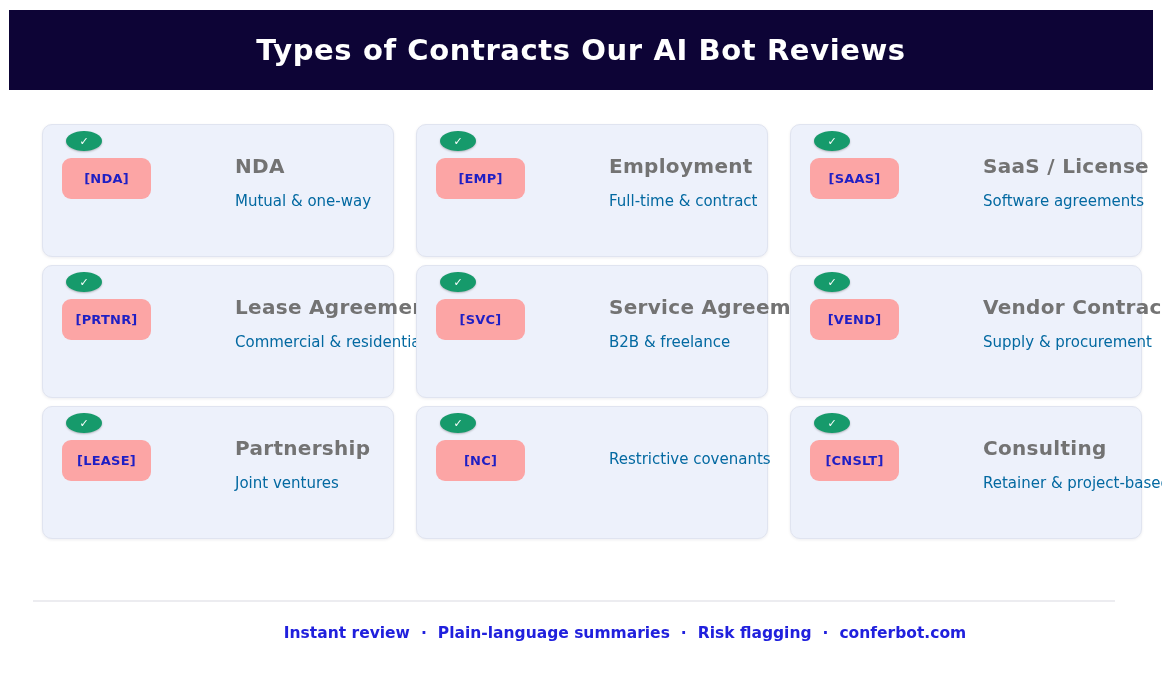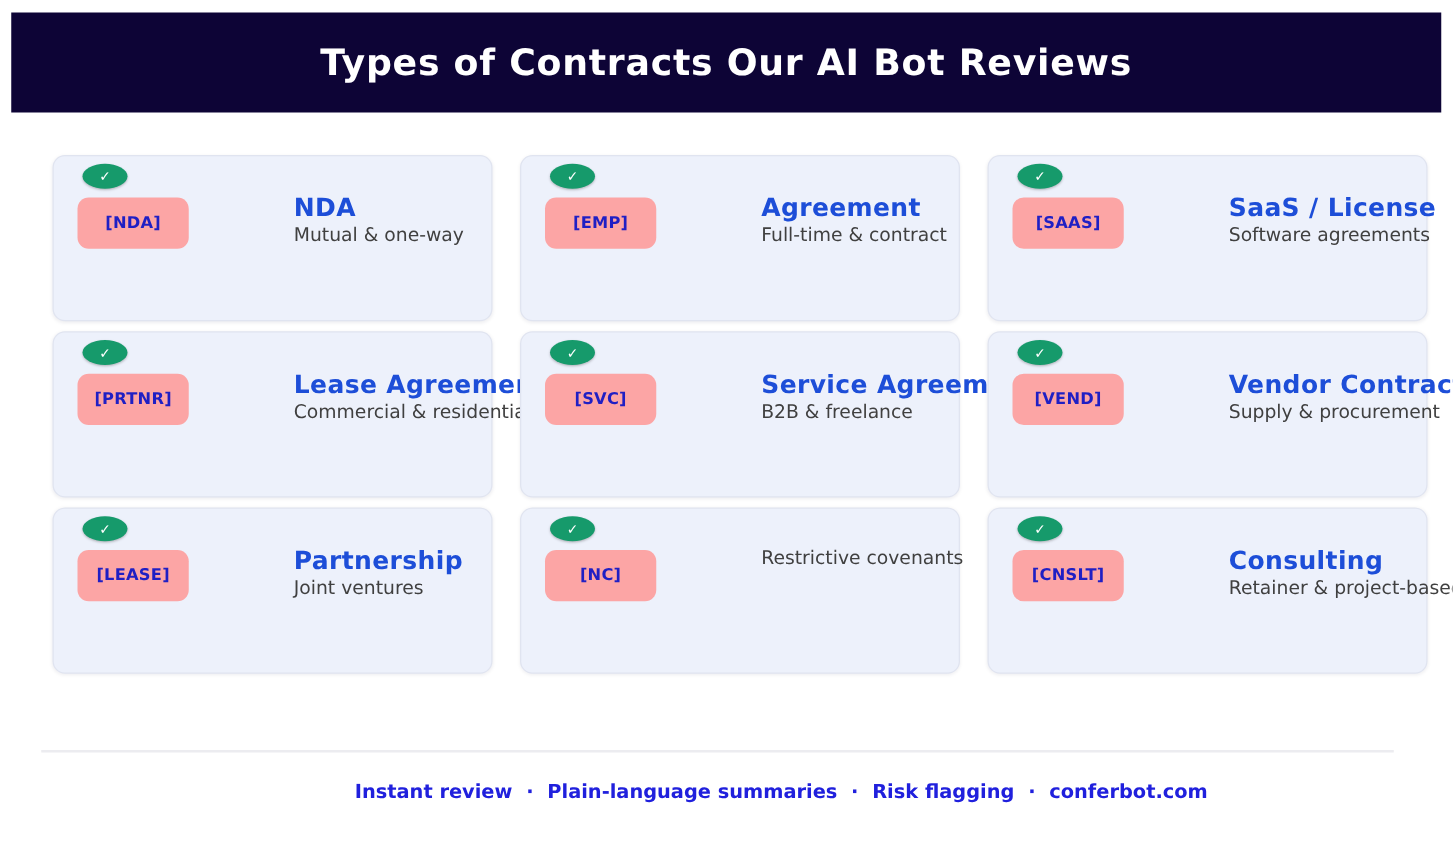--- a/index.html
+++ b/index.html
@@ -41,25 +41,25 @@
     position:absolute; left:19px; top:33px; width:89px; height:41px;
     background:#fca5a5; border-radius:9px;
     display:flex; align-items:center; justify-content:center;
     font-weight:bold; font-size:13px; color:#1f1fc4; letter-spacing:0.2px;
     white-space:nowrap;
   }
   .cardtext {
     position:absolute; left:192px; top:29px; white-space:nowrap;
   }
   .cardtitle {
-    font-size:20px; font-weight:bold; color:#1d4ed8;
+    font-size:20px; font-weight:bold; color:#737373;
     line-height:24px; letter-spacing:0.3px;
   }
   .cardsub {
-    margin-top:1px; font-size:15px; color:#404040; line-height:18px;
+    margin-top:14px; font-size:15px; color:#0369a1; line-height:18px;
   }
   .divider {
     position:absolute; left:33px; top:600px; width:1082px; height:2px;
     background:#ececf0;
   }
   .footer {
     position:absolute; left:0; top:624px; width:1162px;
     text-align:center; font-weight:bold; font-size:15.5px; color:#2020dd;
     white-space:nowrap;
     padding-left:44px;
@@ -85,21 +85,21 @@
       <div class="cardsub">Mutual &amp; one-way</div>
     </div>
   </div>
 
   <div class="card">
     <span class="badge">
         <span class="check">✓</span>
       </span>
     <span class="tag">[EMP]</span>
     <div class="cardtext">
-      <div class="cardtitle">Agreement</div>
+      <div class="cardtitle">Employment</div>
       <div class="cardsub">Full-time &amp; contract</div>
     </div>
   </div>
 
   <div class="card">
     <span class="badge">
         <span class="check">✓</span>
       </span>
     <span class="tag">[SAAS]</span>
     <div class="cardtext">

